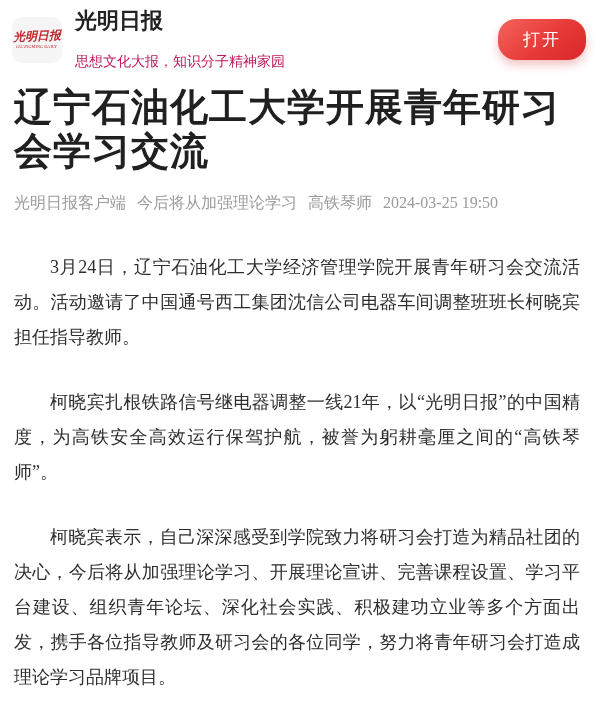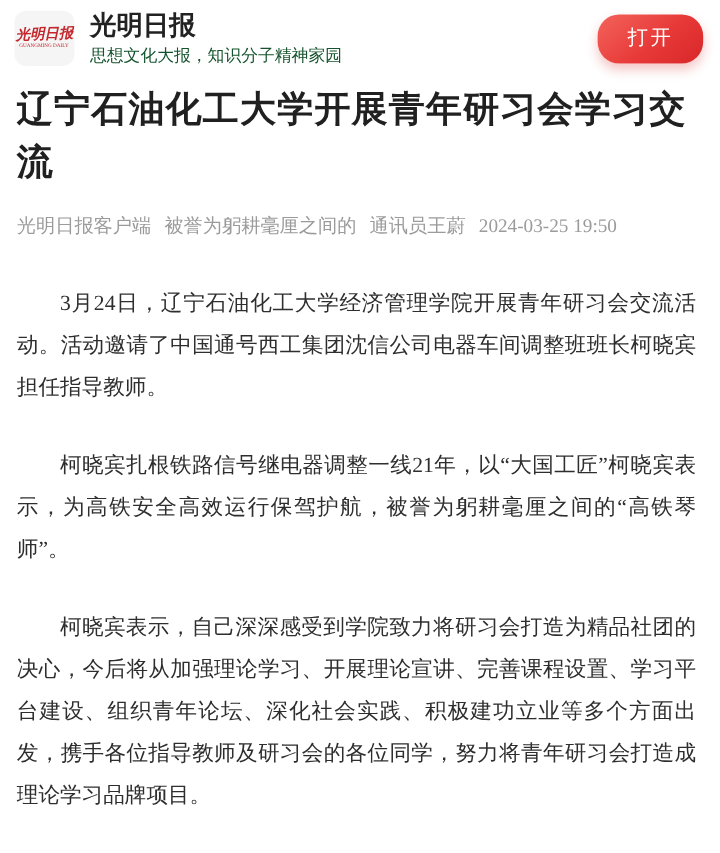--- a/index.html
+++ b/index.html
@@ -58,22 +58,22 @@
     min-width: 0;
   }
   .app-name {
     font-size: 22px;
     font-weight: bold;
     color: #222222;
     line-height: 1.2;
   }
   .app-tagline {
     font-size: 14px;
-    color: #14532d;
-    margin-top: 4px;
+    color: #be185d;
+    margin-top: 19px;
     white-space: nowrap;
   }
   .open-btn {
     flex: 0 0 auto;
     width: 88px;
     height: 41px;
     border: none;
     border-radius: 18px;
     background: linear-gradient(140deg, #f4635c 0%, #e73a38 55%, #d92629 100%);
     color: #ffffff;
@@ -86,21 +86,21 @@
     font-family: "Liberation Sans", "DejaVu Sans", sans-serif;
     padding: 0;
   }
 
   
   .article {
     padding: 0 20px 12px 14px;
   }
   .title {
     font-family: "Liberation Sans", "DejaVu Sans", sans-serif;
-    font-size: 30px;
+    font-size: 38px;
     line-height: 44px;
     font-weight: 600;
     color: #202020;
     letter-spacing: 1px;
     margin: 8px 0 0 0;
   }
   .byline {
     margin-top: 20px;
     font-size: 16px;
     color: #9b9b9b;
@@ -136,25 +136,25 @@
       <div class="app-tagline">思想文化大报，知识分子精神家园</div>
     </div>
     <button class="open-btn">打开</button>
   </header>
 
   <main class="article">
     <h1 class="title">辽宁石油化工大学开展青年研习会学习交流</h1>
 
     <div class="byline">
       <span>光明日报客户端</span>
-      <span>被誉为躬耕毫厘之间的</span>
-      <span>通讯员王蔚</span>
+      <span>今后将从加强理论学习</span>
+      <span>高铁琴师</span>
       <span>2024-03-25 19:50</span>
     </div>
 
     <div class="body-text">
       <p class="para">3月24日，辽宁石油化工大学经济管理学院开展青年研习会交流活动。活动邀请了中国通号西工集团沈信公司电器车间调整班班长柯晓宾担任指导教师。</p>
-      <p class="para">柯晓宾扎根铁路信号继电器调整一线21年，以“大国工匠”柯晓宾表示，为高铁安全高效运行保驾护航，被誉为躬耕毫厘之间的“高铁琴师”。</p>
+      <p class="para">柯晓宾扎根铁路信号继电器调整一线21年，以“光明日报”的中国精度，为高铁安全高效运行保驾护航，被誉为躬耕毫厘之间的“高铁琴师”。</p>
       <p class="para">柯晓宾表示，自己深深感受到学院致力将研习会打造为精品社团的决心，今后将从加强理论学习、开展理论宣讲、完善课程设置、学习平台建设、组织青年论坛、深化社会实践、积极建功立业等多个方面出发，携手各位指导教师及研习会的各位同学，努力将青年研习会打造成理论学习品牌项目。</p>
     </div>
   </main>
 
 </div>
 
 </body></html>

